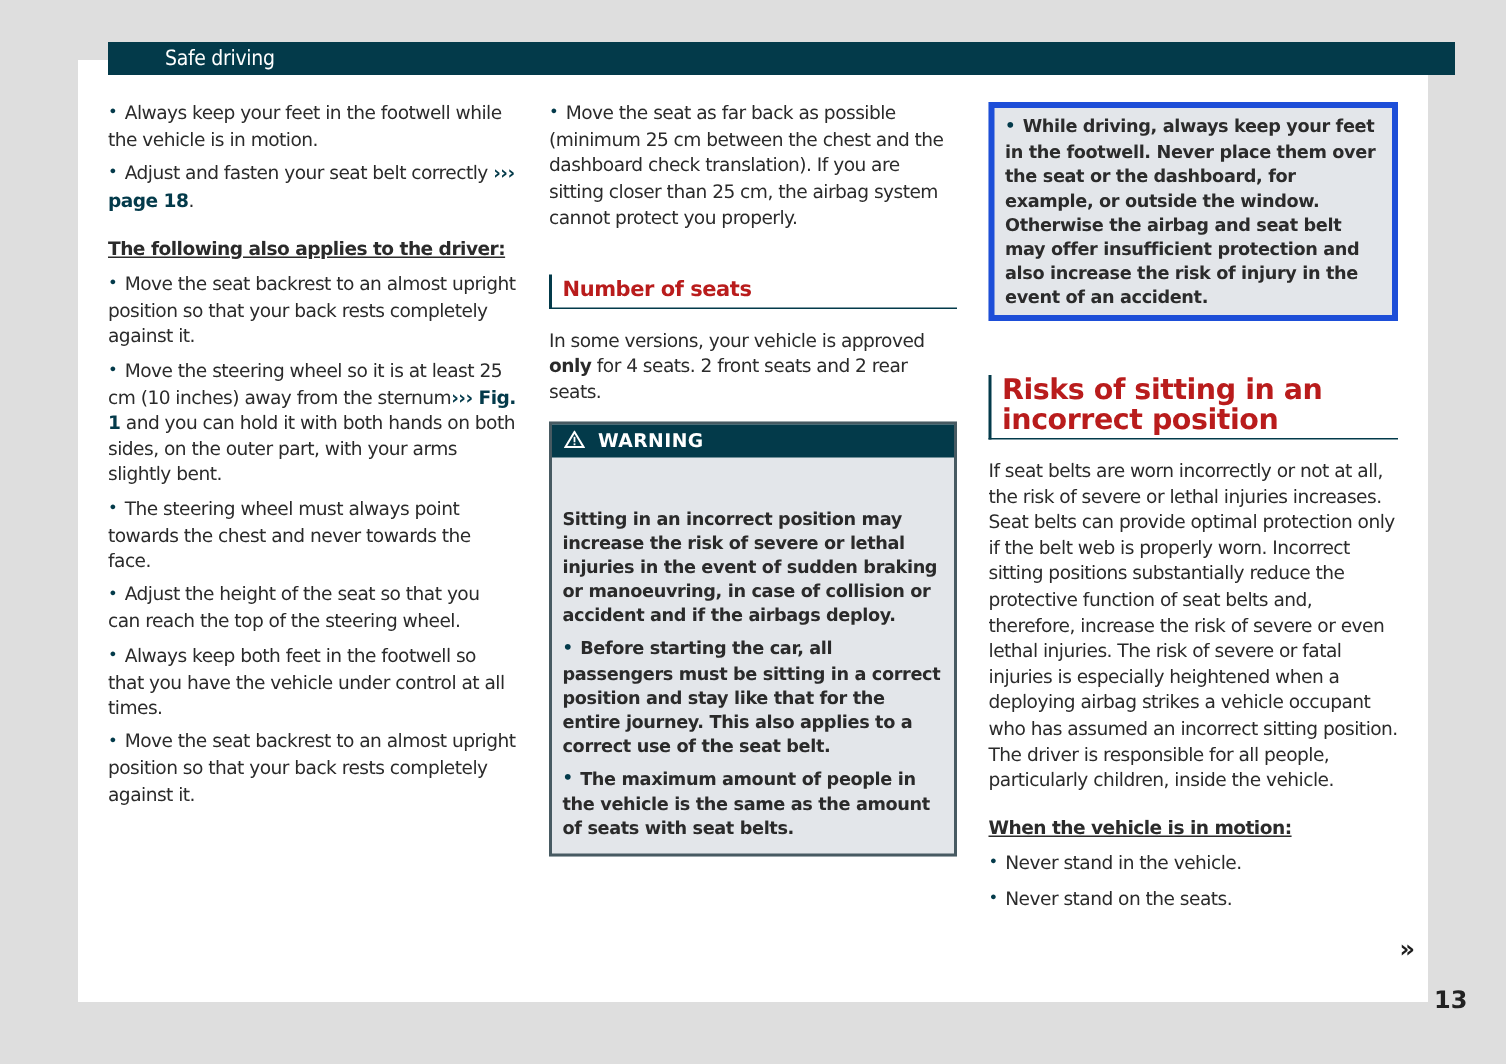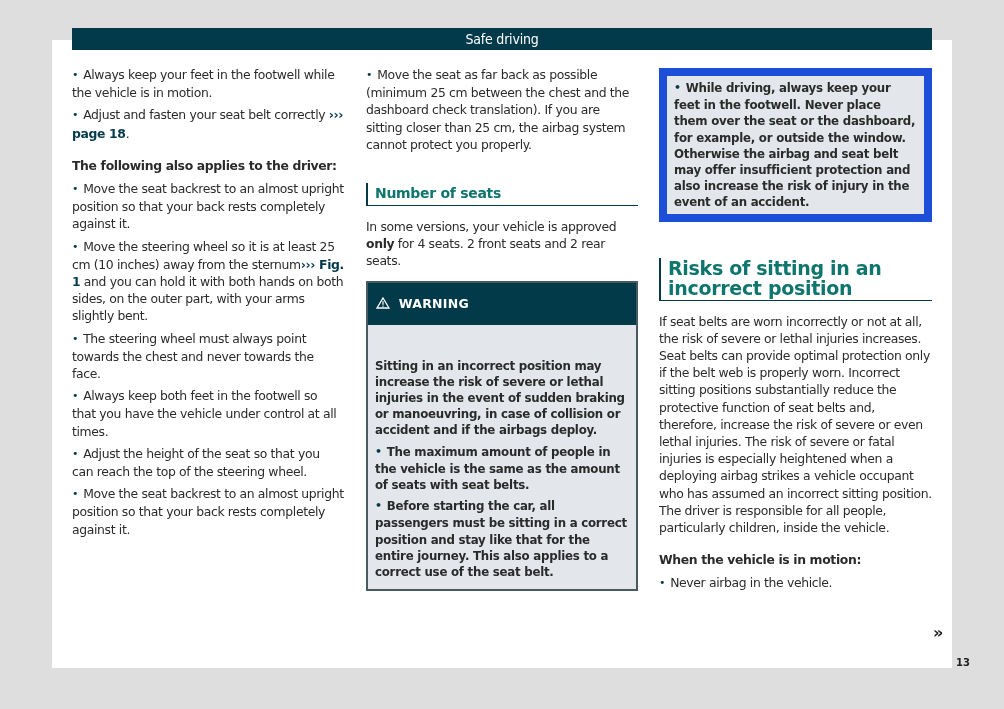--- a/index.html
+++ b/index.html
@@ -7,103 +7,105 @@
     width: 1004px; height: 709px; background: #dedede;
     position: relative; overflow: hidden;
     font-family: "DejaVu Sans", sans-serif; color: #2b2b2b;
   }
   .page {
     position: absolute; left: 52px; top: 40px; width: 900px; height: 628px;
     background: #ffffff;
   }
   .header-bar {
     position: absolute; left: 72px; top: 28px; width: 860px; height: 22px;
-    background: #033a4a; color: #ffffff; text-align: center;
+    background: #033a4a; color: #ffffff; 
     font-size: 14px; line-height: 22px; font-family: "DejaVu Sans Condensed", "DejaVu Sans", sans-serif;
     letter-spacing: -0.2px;
+    padding-left: 38px;
   }
   .col {
     position: absolute; top: 66px; font-size: 12.4px; line-height: 17.2px;
     letter-spacing: -0.35px;
   }
   .col1 { left: 72px; width: 272px; }
   .col2 { left: 366px; width: 272px; }
   .col3 { left: 659px; width: 273px; }
   p { margin: 0 0 5px 0; }
   .bullet::before { content: "\2022"; color: #033a4a; margin-right: 5px; font-size: 11px; position: relative; top: -1px; }
-  .subhead { font-weight: bold; margin-top: 15px; margin-bottom: 6px; }
+  .subhead { font-weight: bold; margin-top: 15px; margin-bottom: 6px; text-decoration: underline; }
   .link { color: #033a4a; font-weight: bold; }
   .link-plain { color: #033a4a; }
   .section-title {
     border-left: 2px solid #033a4a; border-bottom: 1px solid #033a4a;
     padding: 0 0 2px 7px; font-weight: bold; font-size: 14px; line-height: 20px;
-    margin: 0 0 12px 0; letter-spacing: -0.3px; color: #0f766e;
+    margin: 0 0 12px 0; letter-spacing: -0.3px; color: #b91c1c;
   }
   .warning {
     border: 2px solid #475a62; background: #e3e6ea;
   }
   .warning-head {
     background: #033a4a; color: #ffffff; font-weight: bold; font-size: 12.5px;
-    padding: 12px 8px; line-height: 18px; letter-spacing: 0.3px;
+    padding: 2px 8px; line-height: 18px; letter-spacing: 0.3px;
   }
   .warning-body { padding: 5px 7px 4px 7px; font-size: 11.8px; line-height: 16.2px; font-weight: bold; color: #2a2a2a; letter-spacing: -0.25px; margin-top: 28px; }
   .warning-body p { margin-bottom: 5px; }
   .warning-body .link-plain { font-weight: bold; color: #5b6a70; }
   .note-box {
-    border: 8px solid #1d4ed8; background: #e3e6ea; padding: 4px 7px 3px 7px;
+    border: 4px solid #1d4ed8; background: #e3e6ea; padding: 4px 7px 3px 7px;
     font-size: 11.8px; line-height: 16.2px; font-weight: bold; letter-spacing: -0.25px;
   }
   .continue-mark { position: absolute; left: 933px; top: 623px; font-weight: bold; font-size: 16px; color: #1e1e1e; }
-  .page-number { position: absolute; left: 956px; top: 657px; font-weight: bold; font-size: 10px; color: #222; }
+  .page-number { position: absolute; left: 956px; top: 657px; font-weight: bold; font-size: 16px; color: #222; }
 </style>
 </head>
 <body>
 
 <div class="page"></div>
 <div class="header-bar">Safe driving</div>
 
 <div class="col col1">
   <p class="bullet">Always keep your feet in the footwell while the vehicle is in motion.</p>
   <p><span class="bullet">Adjust and fasten your seat belt correctly</span>
     <span class="link">››› page 18</span>.</p>
   <p class="subhead">The following also applies to the driver:</p>
   <p class="bullet">Move the seat backrest to an almost upright position so that your back rests completely against it.</p>
   <p><span class="bullet">Move the steering wheel so it is at least 25 cm (10 inches) away from the sternum</span><span class="link">››› Fig. 1</span><span> and you can hold it with both hands on both sides, on the outer part, with your arms slightly bent.</span></p>
   <p class="bullet">The steering wheel must always point towards the chest and never towards the face.</p>
+  <p class="bullet">Adjust the height of the seat so that you can reach the top of the steering wheel.</p>
   <p class="bullet">Always keep both feet in the footwell so that you have the vehicle under control at all times.</p>
-  <p class="bullet">Adjust the height of the seat so that you can reach the top of the steering wheel.</p>
   <p class="bullet">Move the seat backrest to an almost upright position so that your back rests completely against it.</p>
 </div>
 
 <div class="col col2">
   <p class="bullet">Move the seat as far back as possible (minimum 25 cm between the chest and the dashboard check translation). If you are sitting closer than 25 cm, the airbag system cannot protect you properly.</p>
   <div class="section-title" style="margin-top:30px;">Number of seats</div>
   <p><span>In some versions, your vehicle is approved </span><b>only</b><span> for 4 seats. 2 front seats and 2 rear seats.</span></p>
   <div class="warning" style="margin-top:11px;">
     <div class="warning-head">
       <span>
         <svg width="14" height="12" viewBox="0 0 14 12" style="vertical-align:-1px;margin-right:4px">
             <path d="M7 1 L13 11 L1 11 Z" fill="none" stroke="#fff" stroke-width="1.3"></path>
             <rect x="6.4" y="4.2" width="1.2" height="3.6" fill="#fff"></rect>
             <rect x="6.4" y="8.6" width="1.2" height="1.2" fill="#fff"></rect>
           </svg>
       </span><span>WARNING</span>
     </div>
     <div class="warning-body">
       <p>Sitting in an incorrect position may increase the risk of severe or lethal injuries in the event of sudden braking or manoeuvring, in case of collision or accident and if the airbags deploy.</p>
+      <p class="bullet">Before starting the car, all passengers must be sitting in a correct position and stay like that for the entire journey. This also applies to a correct use of the seat belt.</p>
       <p class="bullet">The maximum amount of people in the vehicle is the same as the amount of seats with seat belts.</p>
-      <p class="bullet">Before starting the car, all passengers must be sitting in a correct position and stay like that for the entire journey. This also applies to a correct use of the seat belt.</p>
     </div>
   </div>
 </div>
 
 <div class="col col3" style="top:68px;">
   <div class="note-box bullet-box">
     <span class="bullet">While driving, always keep your feet in the footwell. Never place them over the seat or the dashboard, for example, or outside the window. Otherwise the airbag and seat belt may offer insufficient protection and also increase the risk of injury in the event of an accident.</span>
   </div>
   <div class="section-title" style="margin-top:36px; font-size:19px;">Risks of sitting in an incorrect position</div>
   <p>If seat belts are worn incorrectly or not at all, the risk of severe or lethal injuries increases. Seat belts can provide optimal protection only if the belt web is properly worn. Incorrect sitting positions substantially reduce the protective function of seat belts and, therefore, increase the risk of severe or even lethal injuries. The risk of severe or fatal injuries is especially heightened when a deploying airbag strikes a vehicle occupant who has assumed an incorrect sitting position. The driver is responsible for all people, particularly children, inside the vehicle.</p>
   <p class="subhead">When the vehicle is in motion:</p>
-  <p class="bullet">Never airbag in the vehicle.</p>
+  <p class="bullet">Never stand in the vehicle.</p>
+  <p class="bullet">Never stand on the seats.</p>
 </div>
 
 <div class="continue-mark">»</div>
 <div class="page-number">13</div>
 
 </body></html>

